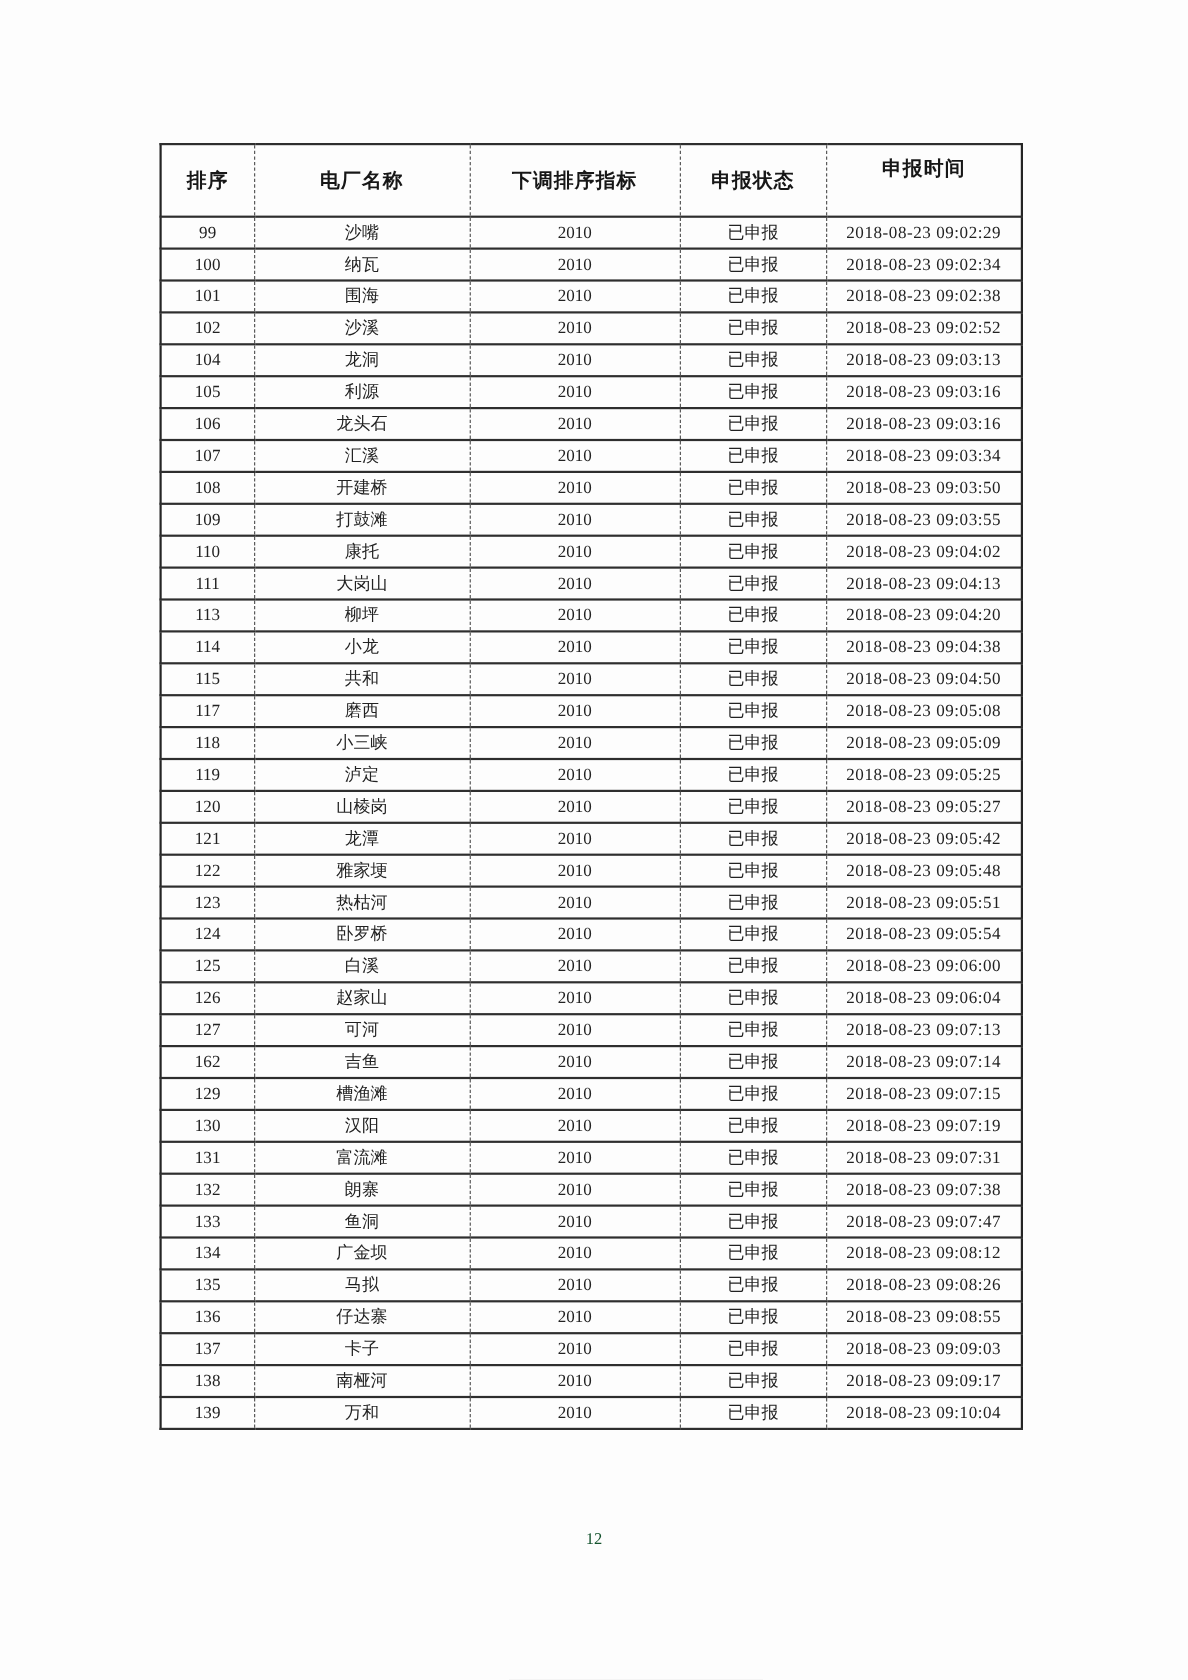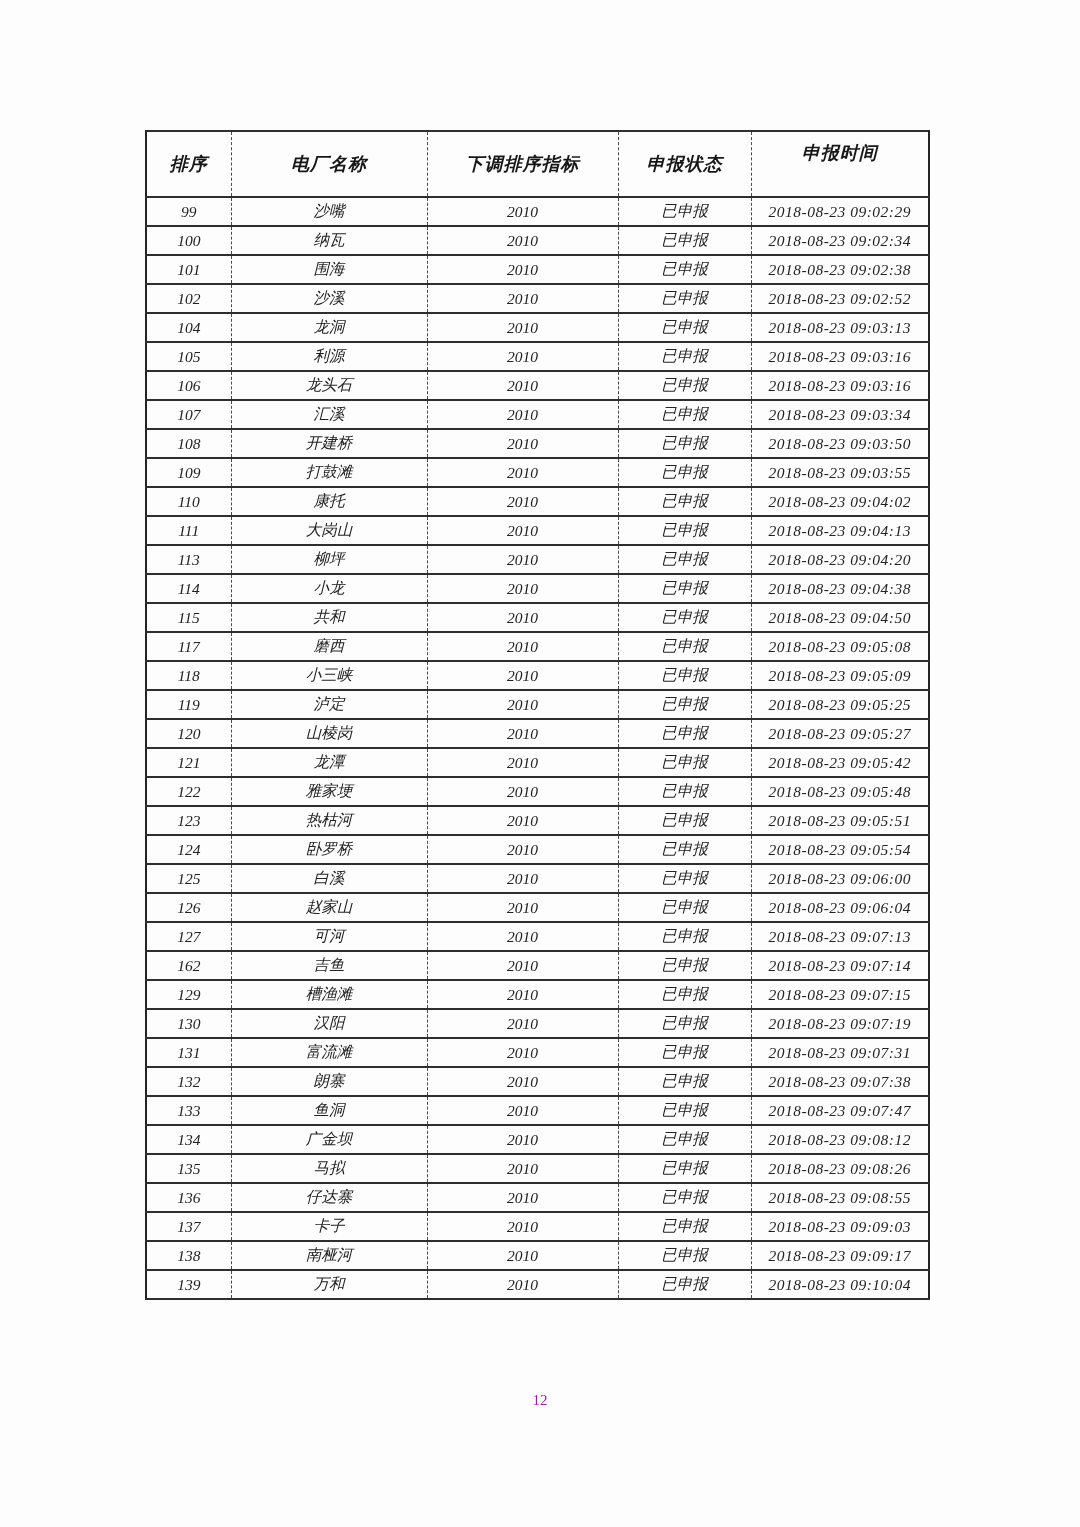--- a/index.html
+++ b/index.html
@@ -18,21 +18,20 @@
     overflow: hidden;
   }
   table.decl-table {
     position: absolute;
     left: 145px;
     top: 130px;
     width: 783px;
     border-collapse: collapse;
     table-layout: fixed;
     background: #fdfdfd;
-    font-style: italic;
   }
   table.decl-table col.c-rank      { width: 85px;  }
   table.decl-table col.c-name      { width: 196px; }
   table.decl-table col.c-indicator { width: 191px; }
   table.decl-table col.c-status    { width: 133px; }
   table.decl-table col.c-time      { width: 178px; }
 
   table.decl-table th,
   table.decl-table td {
     border-top: 2px solid #2e2e2e;
@@ -61,21 +60,21 @@
     color: #222;
   }
   table.decl-table tbody td.cell-time { letter-spacing: 0.5px; text-align: center; }
   .page-number {
     position: absolute;
     top: 1392px;
     left: 0;
     width: 100%;
     text-align: center;
     font-size: 15px;
-    color: #a21caf;
+    color: #14532d;
   }
 </style>
 </head>
 <body>
 
 <div class="page">
 
   <table class="decl-table">
     <colgroup>
       <col class="c-rank">

